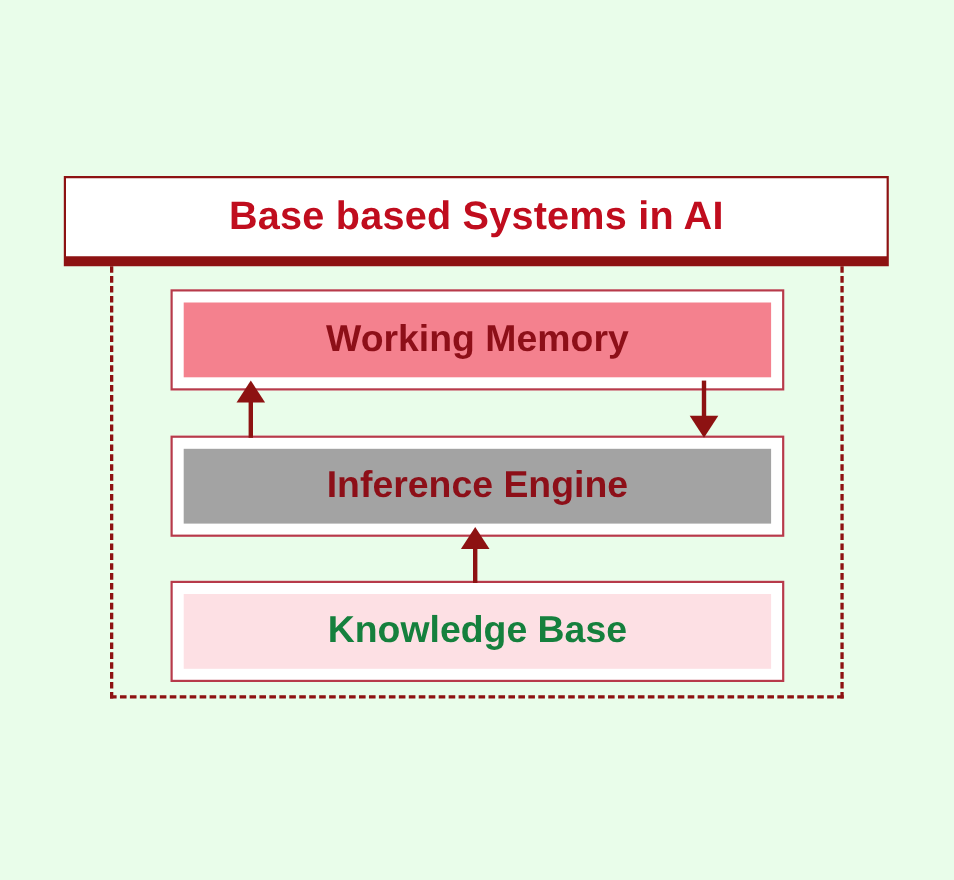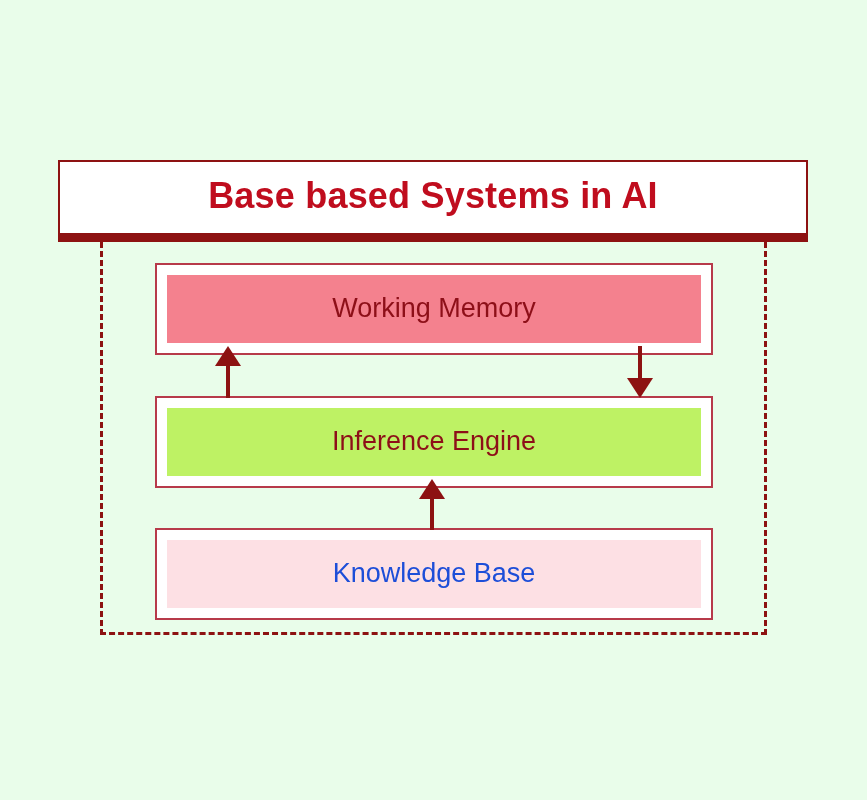--- a/index.html
+++ b/index.html
@@ -76,22 +76,22 @@
   .comp-fill {
     width: 100%;
     height: 100%;
     box-sizing: border-box;
     display: flex;
     align-items: center;
     justify-content: center;
   }
   .comp-label {
     color: #8d0f18;
-    font-size: 27px;
-    font-weight: normal;
+    font-size: 34px;
+    font-weight: bold;
     white-space: nowrap;
     line-height: 1;
     margin-top: -2px;
   }
 
   #box-working-memory { top: 263px; }
   #box-inference-engine { top: 396px; }
   #box-knowledge-base { top: 528px; }
 
   
@@ -159,28 +159,28 @@
 
   <div class="dashed-frame" style="border-color: rgb(141, 18, 18);"></div>
 
   <div class="comp-box" id="box-working-memory" style="border-color: rgb(183, 58, 74);">
     <div class="comp-fill" style="background: rgb(244, 129, 142);">
       <span class="comp-label" style="color: rgb(141, 15, 24);">Working Memory</span>
     </div>
   </div>
 
   <div class="comp-box" id="box-inference-engine" style="border-color: rgb(183, 58, 74);">
-    <div class="comp-fill" style="background: #bef264;">
+    <div class="comp-fill" style="background: #a3a3a3;">
       <span class="comp-label" style="color: rgb(141, 15, 24);">Inference Engine</span>
     </div>
   </div>
 
   <div class="comp-box" id="box-knowledge-base" style="border-color: rgb(183, 58, 74);">
     <div class="comp-fill" style="background: rgb(253, 224, 228);">
-      <span class="comp-label" style="color: #1d4ed8;">Knowledge Base</span>
+      <span class="comp-label" style="color: #15803d;">Knowledge Base</span>
     </div>
   </div>
 
   <div class="arrow up" id="arrow-ie-to-wm">
     <div class="head"></div>
     <div class="stem"></div>
   </div>
 
   <div class="arrow down" id="arrow-wm-to-ie">
     <div class="stem"></div>

